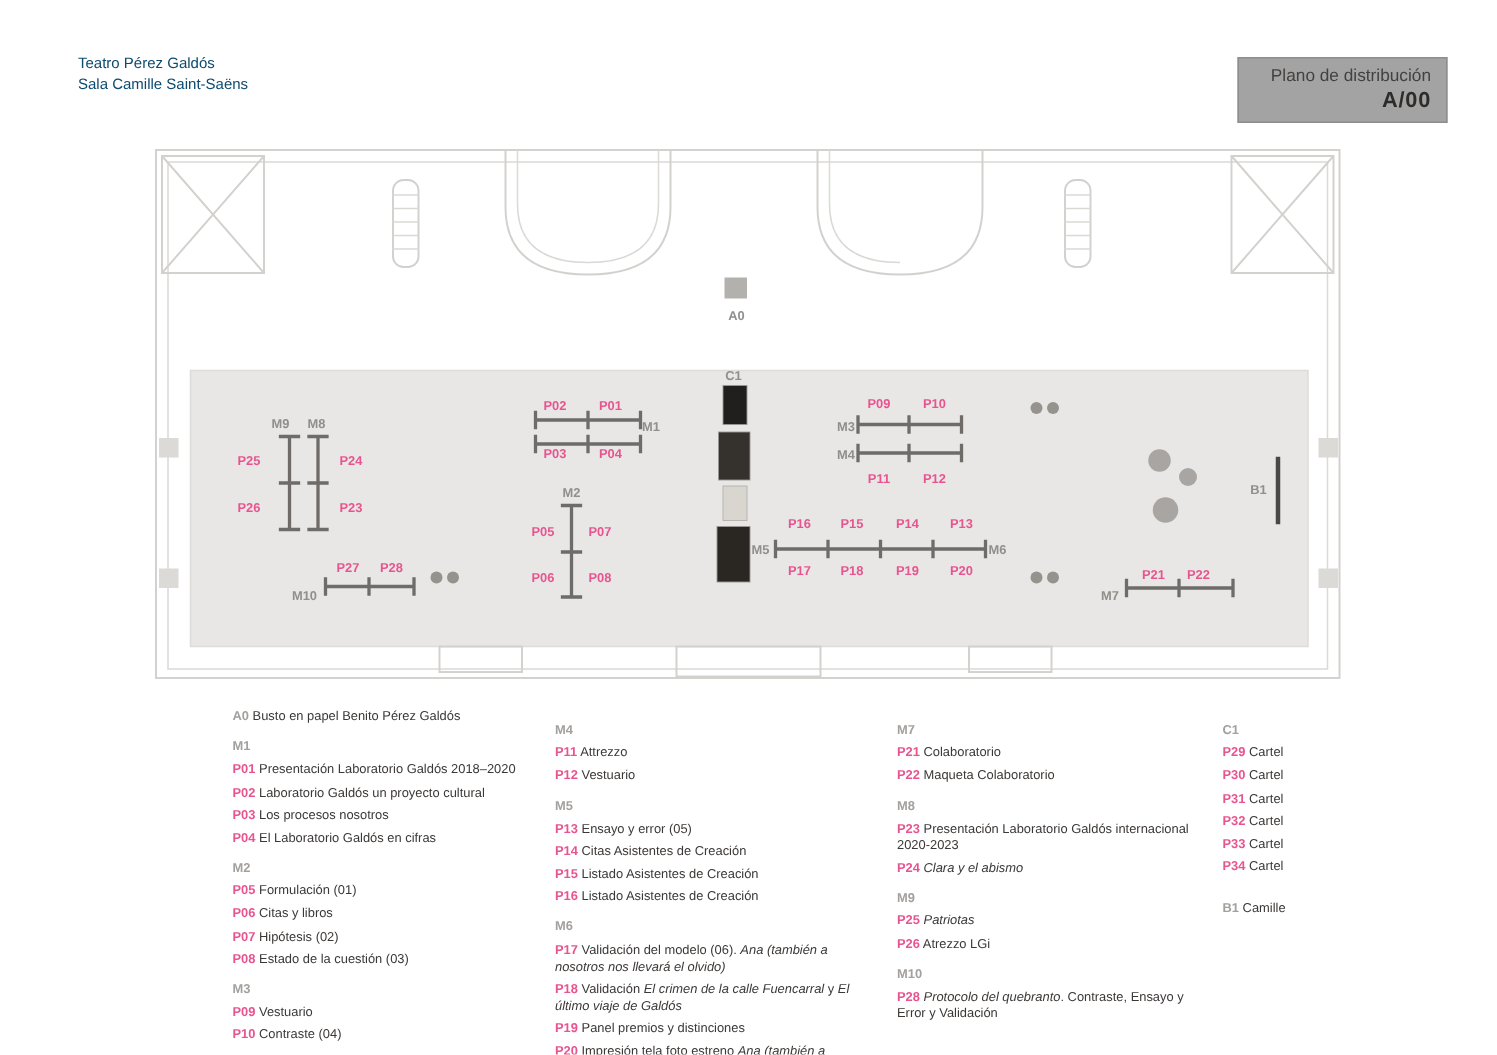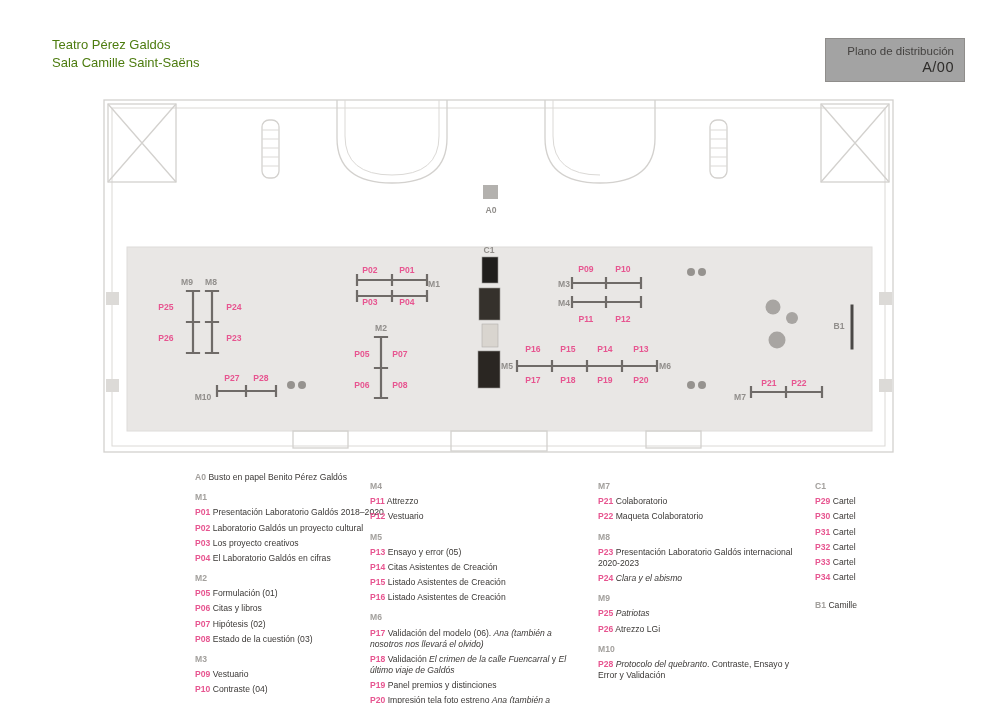--- a/index.html
+++ b/index.html
@@ -2,44 +2,44 @@
 <html><head>
 <meta charset="utf-8">
 <style>
   html,body{margin:0;padding:0;}
   body{
     width:998px;height:703px;background:#ffffff;position:relative;overflow:hidden;
     font-family:"Liberation Sans", sans-serif;color:#3b3836;
   }
   .page{position:absolute;inset:0;}
   
-  .venue-title{position:absolute;left:52px;top:36px;font-size:13px;line-height:1.4;color:#4d7c0f;}
+  .venue-title{position:absolute;left:52px;top:36px;font-size:10px;line-height:1.4;color:#0c4a6e;}
   .plan-box{
     position:absolute;top:38px;right:33px;border:1px solid #8f8d8b;
     padding:6px 10px;text-align:right;min-width:118px;background:#a3a3a3;
   }
   .plan-box .pb-label{font-size:11.5px;color:#444240;}
-  .plan-box .pb-code{font-size:14.5px;font-weight:normal;color:#2e2c2a;letter-spacing:.5px;margin-top:2px;}
+  .plan-box .pb-code{font-size:14.5px;font-weight:bold;color:#2e2c2a;letter-spacing:.5px;margin-top:2px;}
   
   #plan-svg{position:absolute;left:0;top:0;width:998px;height:470px;}
   .wall{fill:none;stroke:#d3d1ce;stroke-width:1.3;}
   .wall-thin{fill:none;stroke:#dbd9d6;stroke-width:1;}
   .floor{fill:#e9e7e5;stroke:#dedcda;stroke-width:1;}
   .panel{fill:none;stroke:#6f6b68;stroke-width:2.2;stroke-linecap:square;}
   .screen{stroke:#4a4846;stroke-width:3;}
   .pilaster{fill:#dcdad7;}
   .dot{fill:#96938f;}
   .blob{fill:#a8a5a2;}
   .a0-marker{fill:#b3b1ae;}
   .plan-label{font-family:"Liberation Sans",sans-serif;font-size:8.6px;font-weight:bold;text-anchor:middle;}
   .pl-p{fill:#e75590;}
   .pl-g{fill:#918e8b;}
   
   .legend-col{position:absolute;top:472px;font-size:8.6px;line-height:1.3;color:#3b3836;}
-  .col1{left:155px;width:208px;margin-left:40px;}
+  .col1{left:155px;width:208px;}
   .col2{left:370px;width:212px;}
   .col3{left:598px;width:202px;}
   .col4{left:815px;width:152px;}
   .legend-entry{margin-bottom:4px;}
   .legend-header{margin-top:9px;margin-bottom:4px;font-weight:bold;}
   .legend-entry .code{font-weight:bold;}
   .code.pink{color:#e75590;}
   .code.gray{color:#a3a09d;}
   .legend-header .code{color:#a3a09d;}
   .legend-spacer{height:13px;}
@@ -185,21 +185,21 @@
         <text x="839" y="329" class="plan-label pl-g">B1</text>
       </g>
   </svg>
 
   <div id="legend">
       <div class="legend-col col1">
         <div class="legend-entry"><span class="code gray">A0</span> <span>Busto en papel Benito Pérez Galdós</span></div>
         <div class="legend-entry legend-header"><span class="code gray">M1</span></div>
         <div class="legend-entry"><span class="code pink">P01</span> <span>Presentación Laboratorio Galdós 2018–2020</span></div>
         <div class="legend-entry"><span class="code pink">P02</span> <span>Laboratorio Galdós un proyecto cultural</span></div>
-        <div class="legend-entry"><span class="code pink">P03</span> <span>Los proyecto creativos</span></div>
+        <div class="legend-entry"><span class="code pink">P03</span> <span>Los procesos nosotros</span></div>
         <div class="legend-entry"><span class="code pink">P04</span> <span>El Laboratorio Galdós en cifras</span></div>
         <div class="legend-entry legend-header"><span class="code gray">M2</span></div>
         <div class="legend-entry"><span class="code pink">P05</span> <span>Formulación (01)</span></div>
         <div class="legend-entry"><span class="code pink">P06</span> <span>Citas y libros</span></div>
         <div class="legend-entry"><span class="code pink">P07</span> <span>Hipótesis (02)</span></div>
         <div class="legend-entry"><span class="code pink">P08</span> <span>Estado de la cuestión (03)</span></div>
         <div class="legend-entry legend-header"><span class="code gray">M3</span></div>
         <div class="legend-entry"><span class="code pink">P09</span> <span>Vestuario</span></div>
         <div class="legend-entry"><span class="code pink">P10</span> <span>Contraste (04)</span></div>
       </div>

